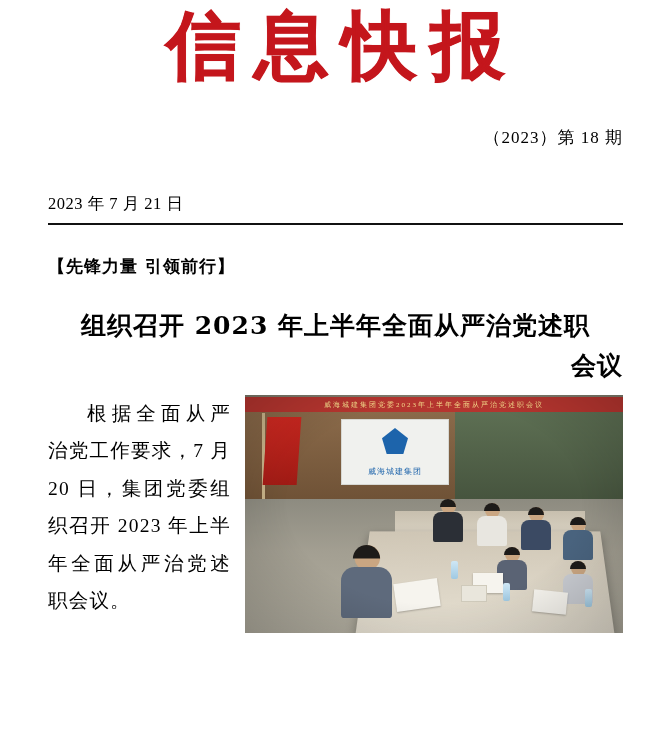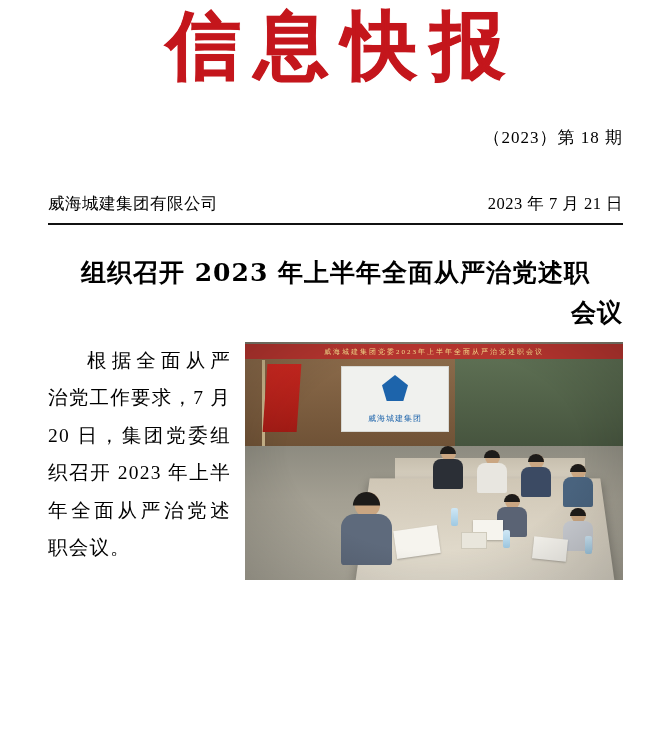--- a/index.html
+++ b/index.html
@@ -201,24 +201,24 @@
 
 <div class="page">
 
   <div class="masthead">
     <div class="masthead-title">信息快报</div>
   </div>
 
   <div class="issue-line">（2023）第 18 期</div>
 
   <div class="pub-row">
-    <div class="pub-left">威海城建集团有限公司</div>
     <div class="pub-right">2023 年 7 月 21 日</div>
   </div>
 
+  <div class="column-tag">【先锋力量  引领前行】</div>
 
   <div class="headline">
     <span class="l2">组织召开 2023 年上半年全面从严治党述职</span>
     <span class="l3">会议</span>
   </div>
 
   <div class="body-block">
 
     <div class="photo">
       <div class="ph-wall"></div>

